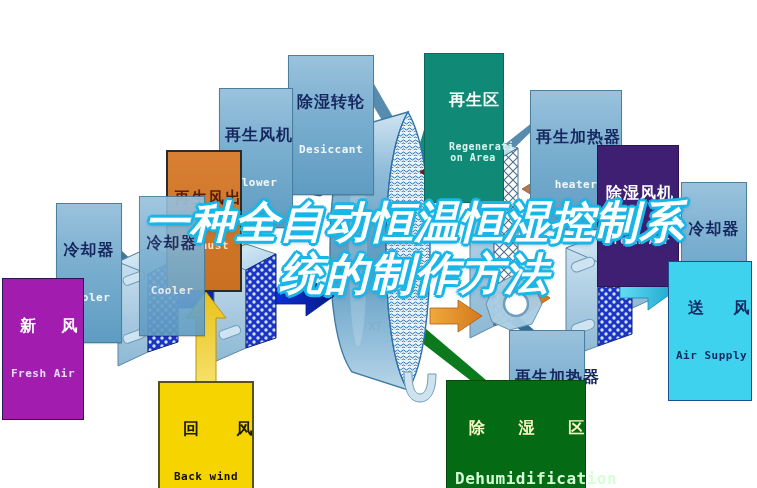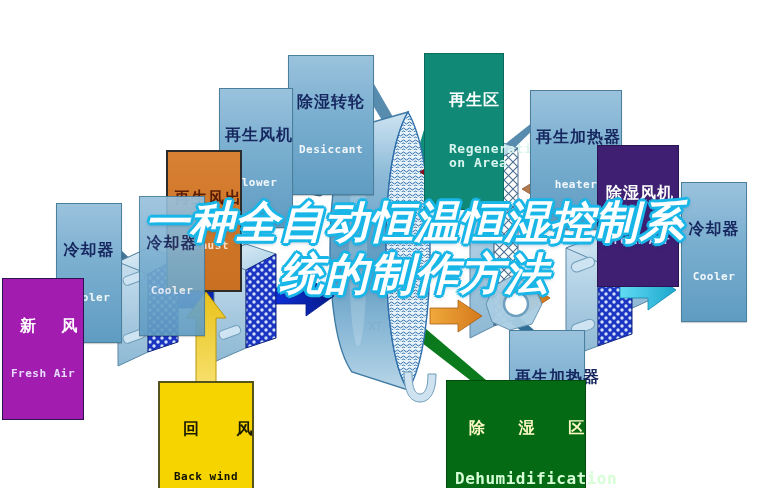--- a/index.html
+++ b/index.html
@@ -345,21 +345,21 @@
     <span class="en">Desiccant</span>
   </div>
 
   <div class="lbl steel" style="left:219px;top:88px;width:74px;">
     <span class="cn">再生风机</span>
     <span class="en">Blower</span>
   </div>
 
   <div class="lbl teal" style="left:424px;top:53px;width:80px;padding-left:24px;">
     <span class="cn">再生区</span>
-    <span class="en" style="font-size:13px;">Regenerati
+    <span class="en" style="font-size:10px;">Regenerati
 on Area</span>
   </div>
 
   <div class="lbl steel" style="left:530px;top:90px;width:92px;">
     <span class="cn">再生加热器</span>
     <span class="en">heater</span>
   </div>
 
   <div class="lbl purple2" style="left:597px;top:145px;width:82px;">
     <span class="cn">除湿风机</span>
@@ -400,19 +400,23 @@
     <span class="cn">再生加热器</span>
     <span class="en">Blower</span>
   </div>
 
   <div class="lbl green" style="left:446px;top:380px;width:140px;">
     <span class="cn">除 湿 区</span>
     <span class="en" style="font-size:16px;">Dehumidification
 District</span>
   </div>
 
+  <div class="lbl cyan" style="left:668px;top:261px;width:84px;">
+    <span class="cn">送 风</span>
+    <span class="en">Air Supply</span>
+  </div>
 
   <div id="title-overlay">
     <span>一种全自动恒温恒湿控制系</span>
     <span>统的制作方法</span>
   </div>
 
 </div>
 
 </body></html>

